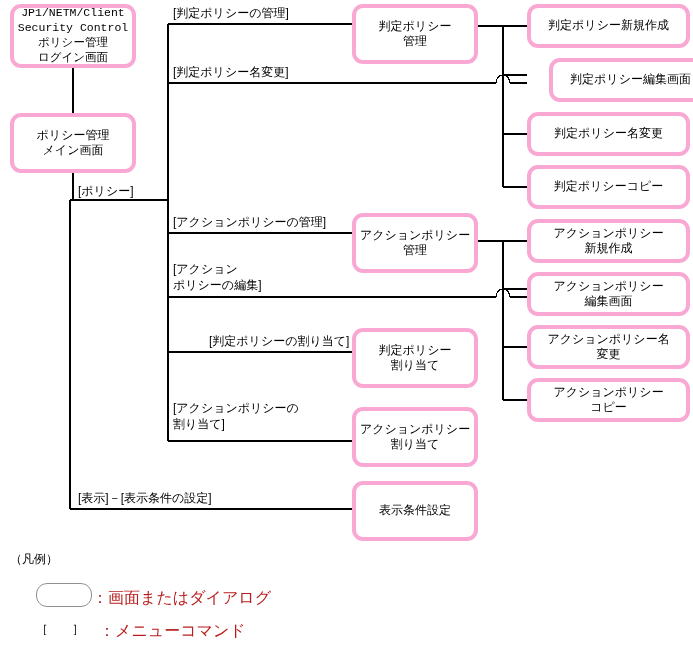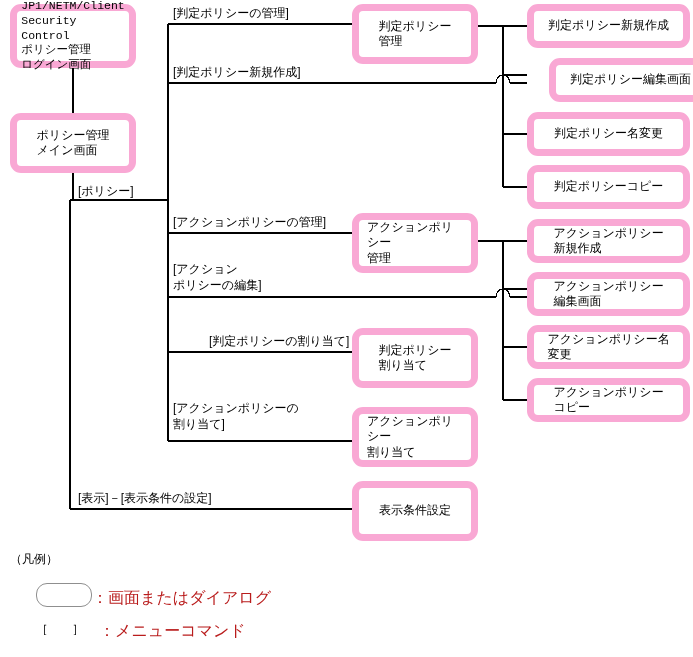--- a/index.html
+++ b/index.html
@@ -22,30 +22,31 @@
     position: absolute;
     left: 0;
     top: 0;
     width: 693px;
     height: 657px;
     pointer-events: none;
   }
   .node-box {
     position: absolute;
     box-sizing: border-box;
-    border: 7px solid #f9a8d4;
+    border: 4px solid #f9a8d4;
     border-radius: 11px;
     background: #ffffff;
     display: flex;
     align-items: center;
     justify-content: center;
+    text-align: center;
     line-height: 1.28;
     color: #000000;
     font-size: 12px;
-    padding: 2px 8px;
+    padding: 2px 0;
     white-space: pre-line;
   }
   .node-box.mono {
     font-family: "Liberation Mono", "DejaVu Sans Mono", monospace;
     font-size: 11.5px;
     line-height: 1.3;
   }
   .menu-label {
     position: absolute;
     color: #000000;
@@ -181,21 +182,21 @@
 
   <div class="node-box" style="left:352px; top:407px; width:126px; height:60px;">アクションポリシー
 割り当て</div>
 
   <div class="node-box" style="left:352px; top:481px; width:126px; height:60px;">表示条件設定</div>
 
   <div class="menu-label" style="left:78px; top:184px;">[ポリシー]</div>
 
   <div class="menu-label" style="left:173px; top:6px;">[判定ポリシーの管理]</div>
 
-  <div class="menu-label" style="left:173px; top:65px;">[判定ポリシー新規作成]</div>
+  <div class="menu-label" style="left:173px; top:65px;">[判定ポリシー名変更]</div>
 
   <div class="menu-label" style="left:173px; top:215px;">[アクションポリシーの管理]</div>
 
   <div class="menu-label" style="left:173px; top:262px;">[アクション
  ポリシーの編集]</div>
 
   <div class="menu-label" style="left:173px; top:334px;padding-left:36px;">[判定ポリシーの割り当て]</div>
 
   <div class="menu-label" style="left:173px; top:401px;">[アクションポリシーの
  割り当て]</div>

